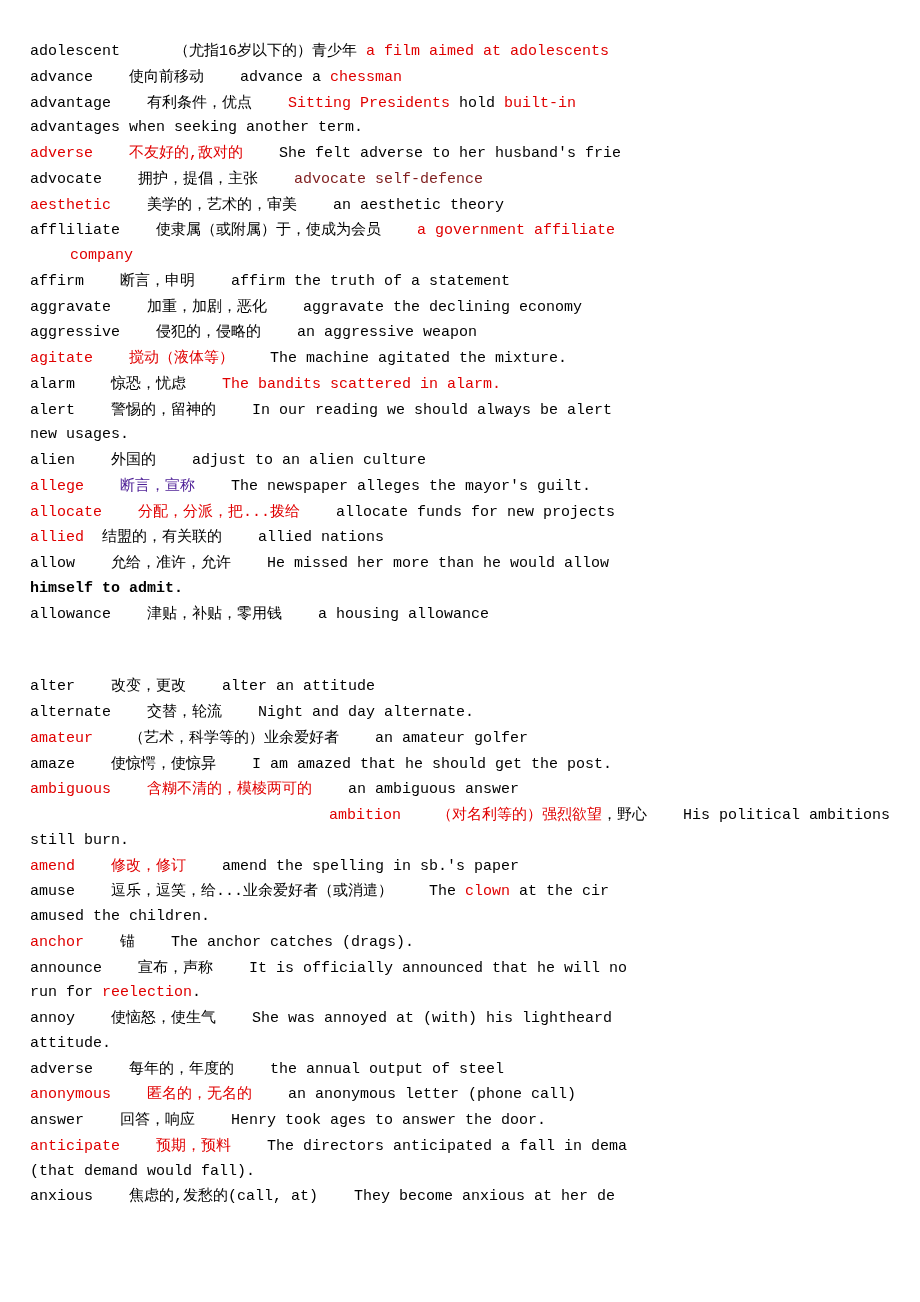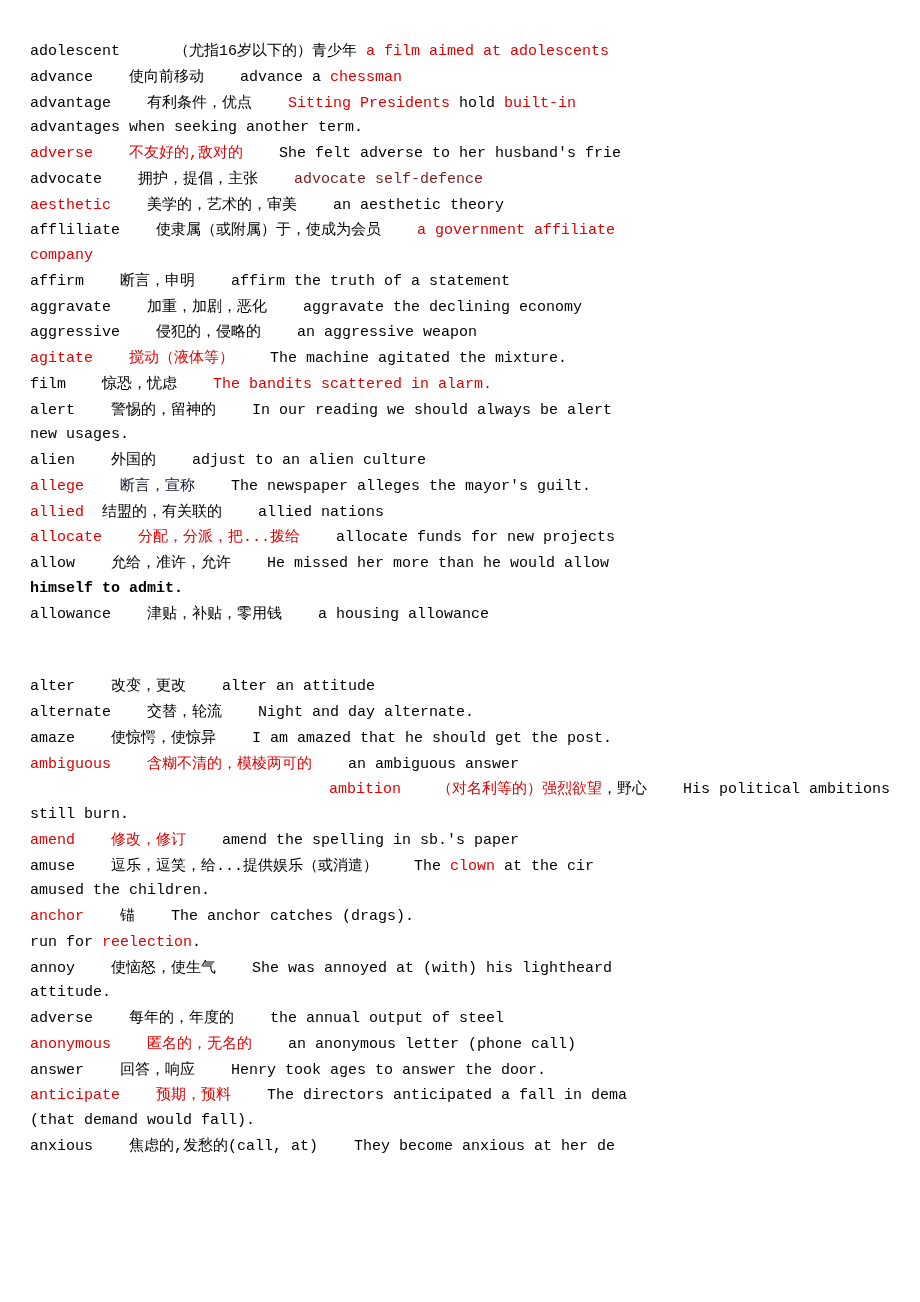--- a/index.html
+++ b/index.html
@@ -40,87 +40,91 @@
       <p style="white-space: pre-wrap; word-break: break-word;"><span style="color: rgb(224, 0, 0);">adverse</span><span style="color: rgb(0, 0, 0);">    </span><span style="color: rgb(224, 0, 0);">不友好的,敌对的</span><span style="color: rgb(0, 0, 0);">    She felt adverse to her husband's frie</span></p>
     </div>
     <div style="margin-bottom: 1px;">
       <p style="white-space: pre-wrap; word-break: break-word;"><span style="color: rgb(0, 0, 0);">advocate    拥护，提倡，主张    </span><span style="color: #7f1d1d;">advocate self-defence</span></p>
     </div>
     <div style="margin-bottom: 1px;">
       <p style="white-space: pre-wrap; word-break: break-word;"><span style="color: rgb(224, 0, 0);">aesthetic</span><span style="color: rgb(0, 0, 0);">    美学的，艺术的，审美    an aesthetic theory</span></p>
     </div>
     <div style="margin-bottom: 1px;">
       <p style="white-space: pre-wrap; word-break: break-word;"><span style="color: rgb(0, 0, 0);">affliliate    使隶属（或附属）于，使成为会员    </span><span style="color: rgb(224, 0, 0);">a government affiliate</span></p>
-      <p style="white-space: pre-wrap; word-break: break-word;"><span style="color: rgb(224, 0, 0);">company</span></p>
+      <p style="white-space: pre-wrap; word-break: break-word; margin-left: 40px;"><span style="color: rgb(224, 0, 0);">company</span></p>
     </div>
     <div style="margin-bottom: 1px;">
       <p style="white-space: pre-wrap; word-break: break-word;"><span style="color: rgb(0, 0, 0);">affirm    断言，申明    affirm the truth of a statement</span></p>
     </div>
     <div style="margin-bottom: 1px;">
       <p style="white-space: pre-wrap; word-break: break-word;"><span style="color: rgb(0, 0, 0);">aggravate    加重，加剧，恶化    aggravate the declining economy</span></p>
     </div>
     <div style="margin-bottom: 1px;">
       <p style="white-space: pre-wrap; word-break: break-word;"><span style="color: rgb(0, 0, 0);">aggressive    侵犯的，侵略的    an aggressive weapon</span></p>
     </div>
     <div style="margin-bottom: 1px;">
       <p style="white-space: pre-wrap; word-break: break-word;"><span style="color: rgb(224, 0, 0);">agitate</span><span style="color: rgb(0, 0, 0);">    </span><span style="color: rgb(224, 0, 0);">搅动（液体等）</span><span style="color: rgb(0, 0, 0);">    The machine agitated the mixture.</span></p>
     </div>
     <div style="margin-bottom: 1px;">
-      <p style="white-space: pre-wrap; word-break: break-word;"><span style="color: rgb(0, 0, 0);">film    惊恐，忧虑    </span><span style="color: rgb(224, 0, 0);">The bandits scattered in alarm.</span></p>
+      <p style="white-space: pre-wrap; word-break: break-word;"><span style="color: rgb(0, 0, 0);">alarm    惊恐，忧虑    </span><span style="color: rgb(224, 0, 0);">The bandits scattered in alarm.</span></p>
     </div>
     <div style="margin-bottom: 1px;">
       <p style="white-space: pre-wrap; word-break: break-word;"><span style="color: rgb(0, 0, 0);">alert    警惕的，留神的    In our reading we should always be alert</span></p>
       <p style="white-space: pre-wrap; word-break: break-word;"><span style="color: rgb(0, 0, 0);">new usages.</span></p>
     </div>
     <div style="margin-bottom: 1px;">
       <p style="white-space: pre-wrap; word-break: break-word;"><span style="color: rgb(0, 0, 0);">alien    外国的    adjust to an alien culture</span></p>
     </div>
     <div style="margin-bottom: 1px;">
-      <p style="white-space: pre-wrap; word-break: break-word;"><span style="color: rgb(224, 0, 0);">allege</span><span style="color: rgb(0, 0, 0);">    </span><span style="color: #0f172a;">断言，宣称</span><span style="color: rgb(0, 0, 0);">    The newspaper alleges the mayor's guilt.</span></p>
+      <p style="white-space: pre-wrap; word-break: break-word;"><span style="color: rgb(224, 0, 0);">allege</span><span style="color: rgb(0, 0, 0);">    </span><span style="color: #4c1d95;">断言，宣称</span><span style="color: rgb(0, 0, 0);">    The newspaper alleges the mayor's guilt.</span></p>
+    </div>
+    <div style="margin-bottom: 1px;">
+      <p style="white-space: pre-wrap; word-break: break-word;"><span style="color: rgb(224, 0, 0);">allocate</span><span style="color: rgb(0, 0, 0);">    </span><span style="color: rgb(224, 0, 0);">分配，分派，把...拨给</span><span style="color: rgb(0, 0, 0);">    allocate funds for new projects</span></p>
     </div>
     <div style="margin-bottom: 1px;">
       <p style="white-space: pre-wrap; word-break: break-word;"><span style="color: rgb(224, 0, 0);">allied</span><span style="color: rgb(0, 0, 0);">  结盟的，有关联的    allied nations</span></p>
-    </div>
-    <div style="margin-bottom: 1px;">
-      <p style="white-space: pre-wrap; word-break: break-word;"><span style="color: rgb(224, 0, 0);">allocate</span><span style="color: rgb(0, 0, 0);">    </span><span style="color: rgb(224, 0, 0);">分配，分派，把...拨给</span><span style="color: rgb(0, 0, 0);">    allocate funds for new projects</span></p>
     </div>
     <div style="margin-bottom: 1px;">
       <p style="white-space: pre-wrap; word-break: break-word;"><span style="color: rgb(0, 0, 0);">allow    允给，准许，允许    He missed her more than he would allow</span></p>
       <p style="white-space: pre-wrap; word-break: break-word;"><span style="color: rgb(0, 0, 0); font-weight: bold;">himself to admit.</span></p>
     </div>
     <div style="margin-bottom: 1px;">
       <p style="white-space: pre-wrap; word-break: break-word;"><span style="color: rgb(0, 0, 0);">allowance    津贴，补贴，零用钱    a housing allowance</span></p>
     </div>
     <div style="margin-bottom: 1px;">
       <p style="white-space: pre-wrap; word-break: break-word; margin-top: 48px;"><span style="color: rgb(0, 0, 0);">alter    改变，更改    alter an attitude</span></p>
     </div>
     <div style="margin-bottom: 1px;">
       <p style="white-space: pre-wrap; word-break: break-word;"><span style="color: rgb(0, 0, 0);">alternate    交替，轮流    Night and day alternate.</span></p>
     </div>
     <div style="margin-bottom: 1px;">
+      <p style="white-space: pre-wrap; word-break: break-word;"><span style="color: rgb(224, 0, 0);">amateur</span><span style="color: rgb(0, 0, 0);">    （艺术，科学等的）业余爱好者    an amateur golfer</span></p>
+    </div>
+    <div style="margin-bottom: 1px;">
       <p style="white-space: pre-wrap; word-break: break-word;"><span style="color: rgb(0, 0, 0);">amaze    使惊愕，使惊异    I am amazed that he should get the post.</span></p>
     </div>
     <div style="margin-bottom: 1px;">
       <p style="white-space: pre-wrap; word-break: break-word;"><span style="color: rgb(224, 0, 0);">ambiguous</span><span style="color: rgb(0, 0, 0);">    </span><span style="color: rgb(224, 0, 0);">含糊不清的，模棱两可的</span><span style="color: rgb(0, 0, 0);">    an ambiguous answer</span></p>
     </div>
     <div style="margin-bottom: 1px;">
       <p style="white-space: pre-wrap; word-break: break-word; text-align: right;"><span style="color: rgb(224, 0, 0);">ambition</span><span style="color: rgb(0, 0, 0);">    </span><span style="color: rgb(224, 0, 0);">（对名利等的）强烈欲望</span><span style="color: rgb(0, 0, 0);">，野心    His political ambitions</span></p>
       <p style="white-space: pre-wrap; word-break: break-word;"><span style="color: rgb(0, 0, 0);">still burn.</span></p>
     </div>
     <div style="margin-bottom: 1px;">
       <p style="white-space: pre-wrap; word-break: break-word;"><span style="color: rgb(224, 0, 0);">amend</span><span style="color: rgb(0, 0, 0);">    </span><span style="color: rgb(224, 0, 0);">修改，修订</span><span style="color: rgb(0, 0, 0);">    amend the spelling in sb.'s paper</span></p>
     </div>
     <div style="margin-bottom: 1px;">
-      <p style="white-space: pre-wrap; word-break: break-word;"><span style="color: rgb(0, 0, 0);">amuse    逗乐，逗笑，给...提供娱乐（或消遣）    The </span><span style="color: rgb(224, 0, 0);">clown</span><span style="color: rgb(0, 0, 0);"> at the cir</span></p>
+      <p style="white-space: pre-wrap; word-break: break-word;"><span style="color: rgb(0, 0, 0);">amuse    逗乐，逗笑，给...业余爱好者（或消遣）    The </span><span style="color: rgb(224, 0, 0);">clown</span><span style="color: rgb(0, 0, 0);"> at the cir</span></p>
       <p style="white-space: pre-wrap; word-break: break-word;"><span style="color: rgb(0, 0, 0);">amused the children.</span></p>
     </div>
     <div style="margin-bottom: 1px;">
       <p style="white-space: pre-wrap; word-break: break-word;"><span style="color: rgb(224, 0, 0);">anchor</span><span style="color: rgb(0, 0, 0);">    锚    The anchor catches (drags).</span></p>
     </div>
     <div style="margin-bottom: 1px;">
+      <p style="white-space: pre-wrap; word-break: break-word;"><span style="color: rgb(0, 0, 0);">announce    宣布，声称    It is officially announced that he will no</span></p>
       <p style="white-space: pre-wrap; word-break: break-word;"><span style="color: rgb(0, 0, 0);">run for </span><span style="color: rgb(224, 0, 0);">reelection</span><span style="color: rgb(0, 0, 0);">.</span></p>
     </div>
     <div style="margin-bottom: 1px;">
       <p style="white-space: pre-wrap; word-break: break-word;"><span style="color: rgb(0, 0, 0);">annoy    使恼怒，使生气    She was annoyed at (with) his lightheard</span></p>
       <p style="white-space: pre-wrap; word-break: break-word;"><span style="color: rgb(0, 0, 0);">attitude.</span></p>
     </div>
     <div style="margin-bottom: 1px;">
       <p style="white-space: pre-wrap; word-break: break-word;"><span style="color: rgb(0, 0, 0);">adverse    每年的，年度的    the annual output of steel</span></p>
     </div>
     <div style="margin-bottom: 1px;">

